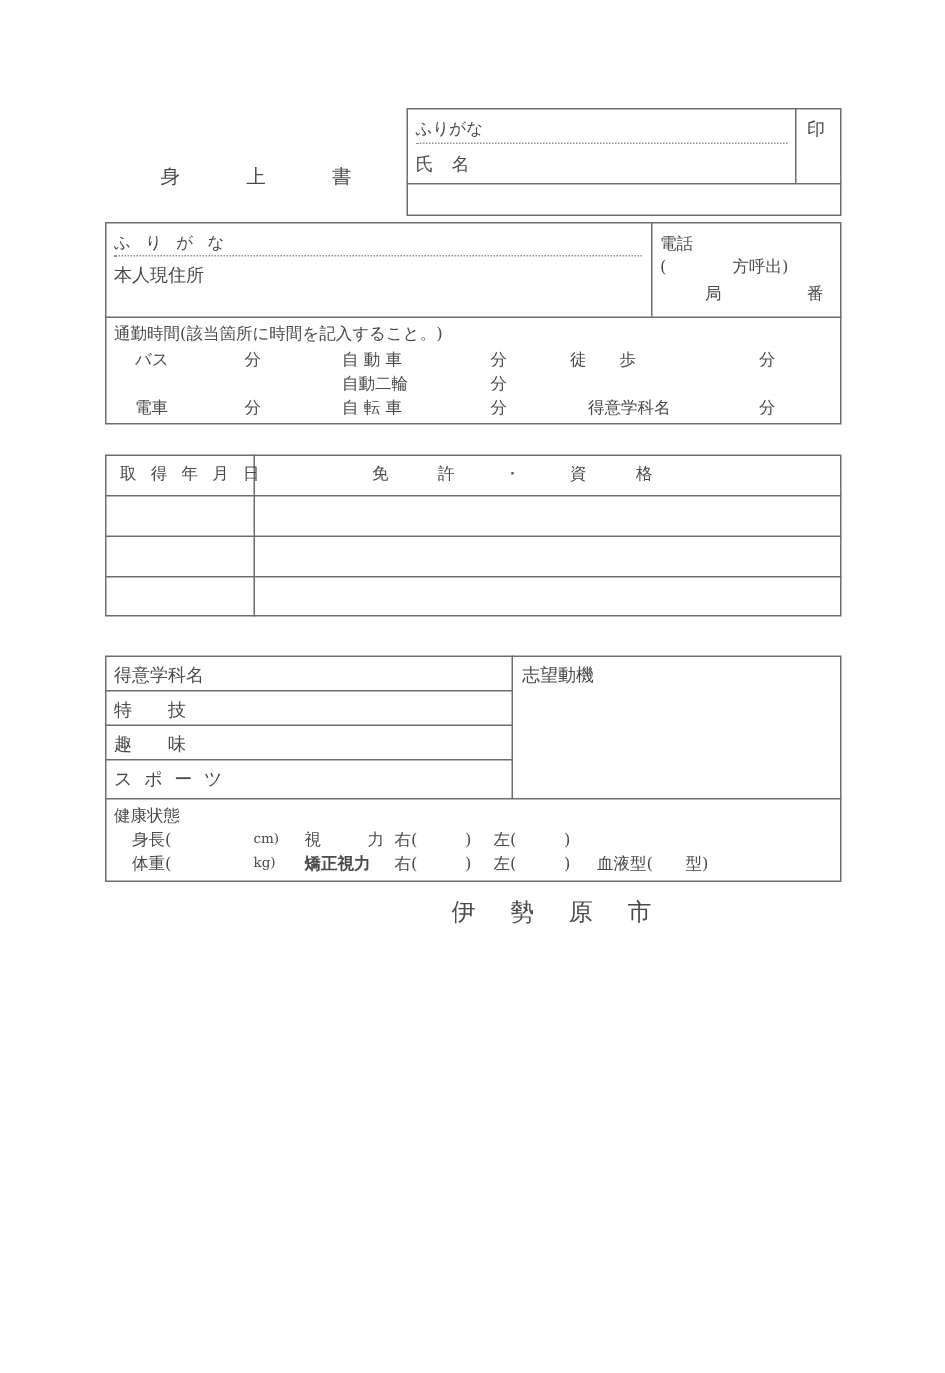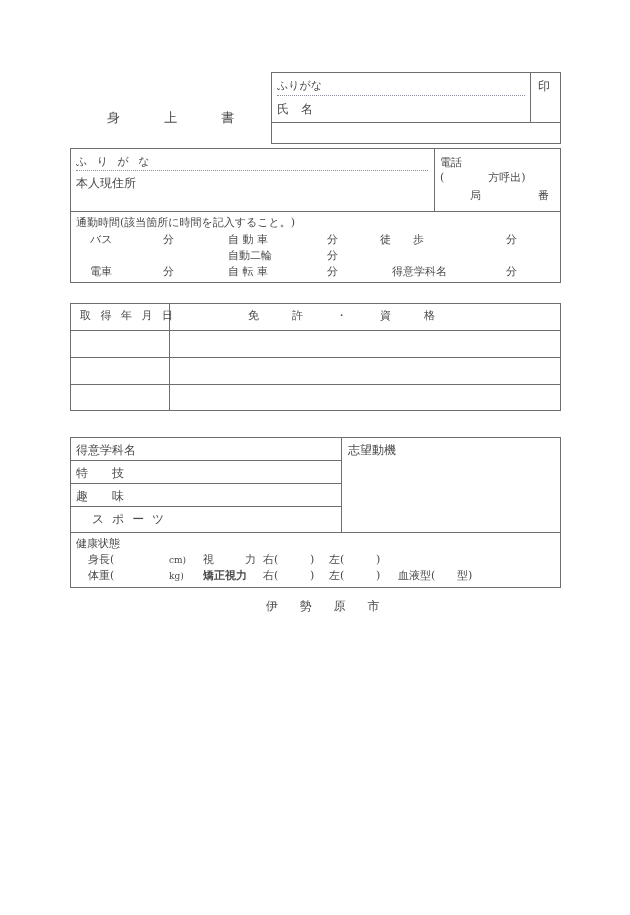--- a/index.html
+++ b/index.html
@@ -63,24 +63,25 @@
     letter-spacing: 20px;
     white-space: pre;
     color: #4a4a4a;
   }
 
   .sp2 { letter-spacing: 2px; }
   .sp3 { letter-spacing: 3px; }
 
   .footer {
     position: absolute;
-    font-size: 12px;
+    font-size: 16px;
     letter-spacing: 9px;
     white-space: pre;
     color: #4a4a4a;
+    margin-left: 35px;
   }
 </style>
 </head>
 <body>
 
 <div class="page">
 
   <div class="title" style="left:107px; top:109px;">身 上 書</div>
 
   <div class="bx" style="left:271px; top:72px; width:290px; height:72px;"></div>
@@ -171,21 +172,21 @@
 
   <div class="txt t12" style="left:76px; top:444px;">得意学科名</div>
   <div style="position:absolute; left:160px; top:442px; width:175px; height:17px;"></div>
 
   <div class="txt t12" style="left:76px; top:467px;">特　　技</div>
   <div style="position:absolute; left:160px; top:465px; width:175px; height:17px;"></div>
 
   <div class="txt t12" style="left:76px; top:490px;">趣　　味</div>
   <div style="position:absolute; left:160px; top:488px; width:175px; height:17px;"></div>
 
-  <div class="txt t12 sp2" style="left:92px; top:513px;">ス ポ ー ツ</div>
+  <div class="txt t12 sp2" style="left:76px; top:513px;">ス ポ ー ツ</div>
   <div style="position:absolute; left:160px; top:511px; width:175px; height:17px;"></div>
 
   <div class="txt t12" style="left:348px; top:444px;">志望動機</div>
   <div style="position:absolute; left:348px; top:462px; width:205px; height:66px;"></div>
 
   <div class="txt t11" style="left:76px; top:538px;">健康状態</div>
 
   <div class="txt t11" style="left:88px; top:554px;">身長(</div>
   <div class="txt t9" style="left:169px; top:556px;">cm)</div>
   <div class="txt t11 sp3" style="left:203px; top:554px;">視　　力</div>

